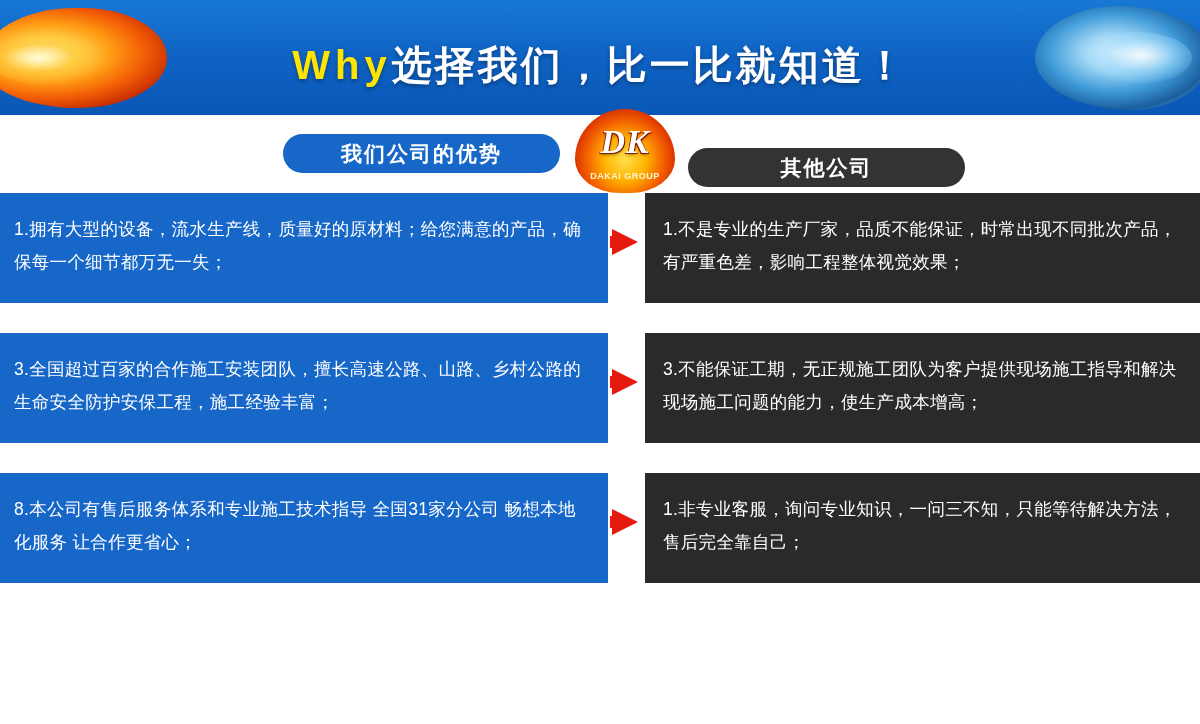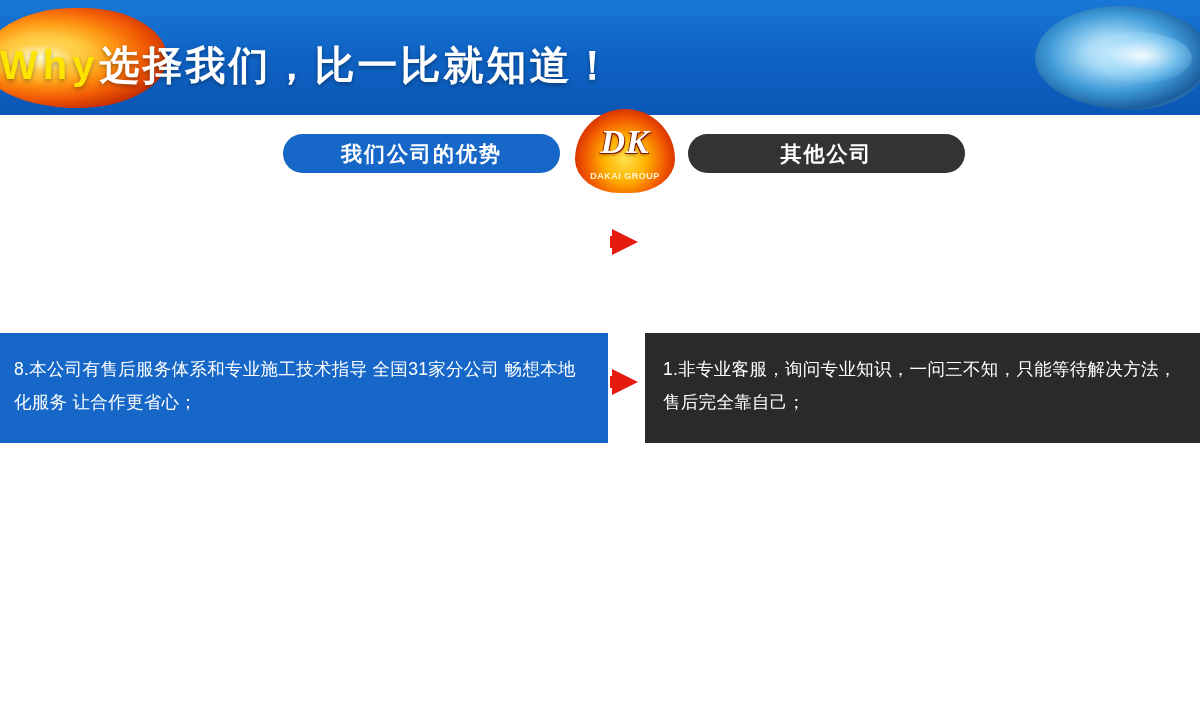--- a/index.html
+++ b/index.html
@@ -22,20 +22,21 @@
     width: 1200px;
     height: 115px;
     background: linear-gradient(180deg, #1878d6 0%, #0f63c4 48%, #0a57b5 100%);
     overflow: hidden;
   }
   .banner-title {
     position: absolute;
     left: 0;
     right: 0;
     top: 38px;
+    text-align: center;
     font-size: 40px;
     font-weight: bold;
     letter-spacing: 3px;
     color: #ffffff;
     white-space: nowrap;
     text-shadow: 0 2px 4px rgba(0,0,0,.35);
   }
   .banner-title .hl {
     color: #ffe400;
     letter-spacing: 5px;
@@ -109,20 +110,21 @@
   }
   .pill-left {
     left: 283px;
     width: 277px;
     background: #1667c8;
   }
   .pill-right {
     left: 688px;
     width: 277px;
     background: #333333;
+    margin-top: 14px;
   }
 
   
   .logo {
     position: absolute;
     left: 575px;
     top: -6px;
     width: 100px;
     height: 84px;
   }
@@ -226,24 +228,39 @@
     <div class="flame"></div>
     <div class="dk">DK</div>
     <div class="sub">DAKAI GROUP</div>
   </div>
   <div class="pill pill-right">其他公司</div>
 </div>
 
 <div class="rows">
 
   <div class="row">
+    <div class="cell cell-left">
+      <p>1.拥有大型的设备，流水生产线，质量好的原材料；给您满意的产品，确保每一个细节都万无一失；</p>
+    </div>
     <div class="arrow"></div>
-  </div>
-
-
+    <div class="cell cell-right">
+      <p>1.不是专业的生产厂家，品质不能保证，时常出现不同批次产品，有严重色差，影响工程整体视觉效果；</p>
+    </div>
+  </div>
+
+
+  <div class="row">
+    <div class="cell cell-left">
+      <p>3.全国超过百家的合作施工安装团队，擅长高速公路、山路、乡村公路的生命安全防护安保工程，施工经验丰富；</p>
+    </div>
+    <div class="arrow"></div>
+    <div class="cell cell-right">
+      <p>3.不能保证工期，无正规施工团队为客户提供现场施工指导和解决现场施工问题的能力，使生产成本增高；</p>
+    </div>
+  </div>
 
   <div class="row">
     <div class="cell cell-left">
       <p>8.本公司有售后服务体系和专业施工技术指导 全国31家分公司 畅想本地化服务 让合作更省心；</p>
     </div>
     <div class="arrow"></div>
     <div class="cell cell-right">
       <p>1.非专业客服，询问专业知识，一问三不知，只能等待解决方法，售后完全靠自己；</p>
     </div>
   </div>

